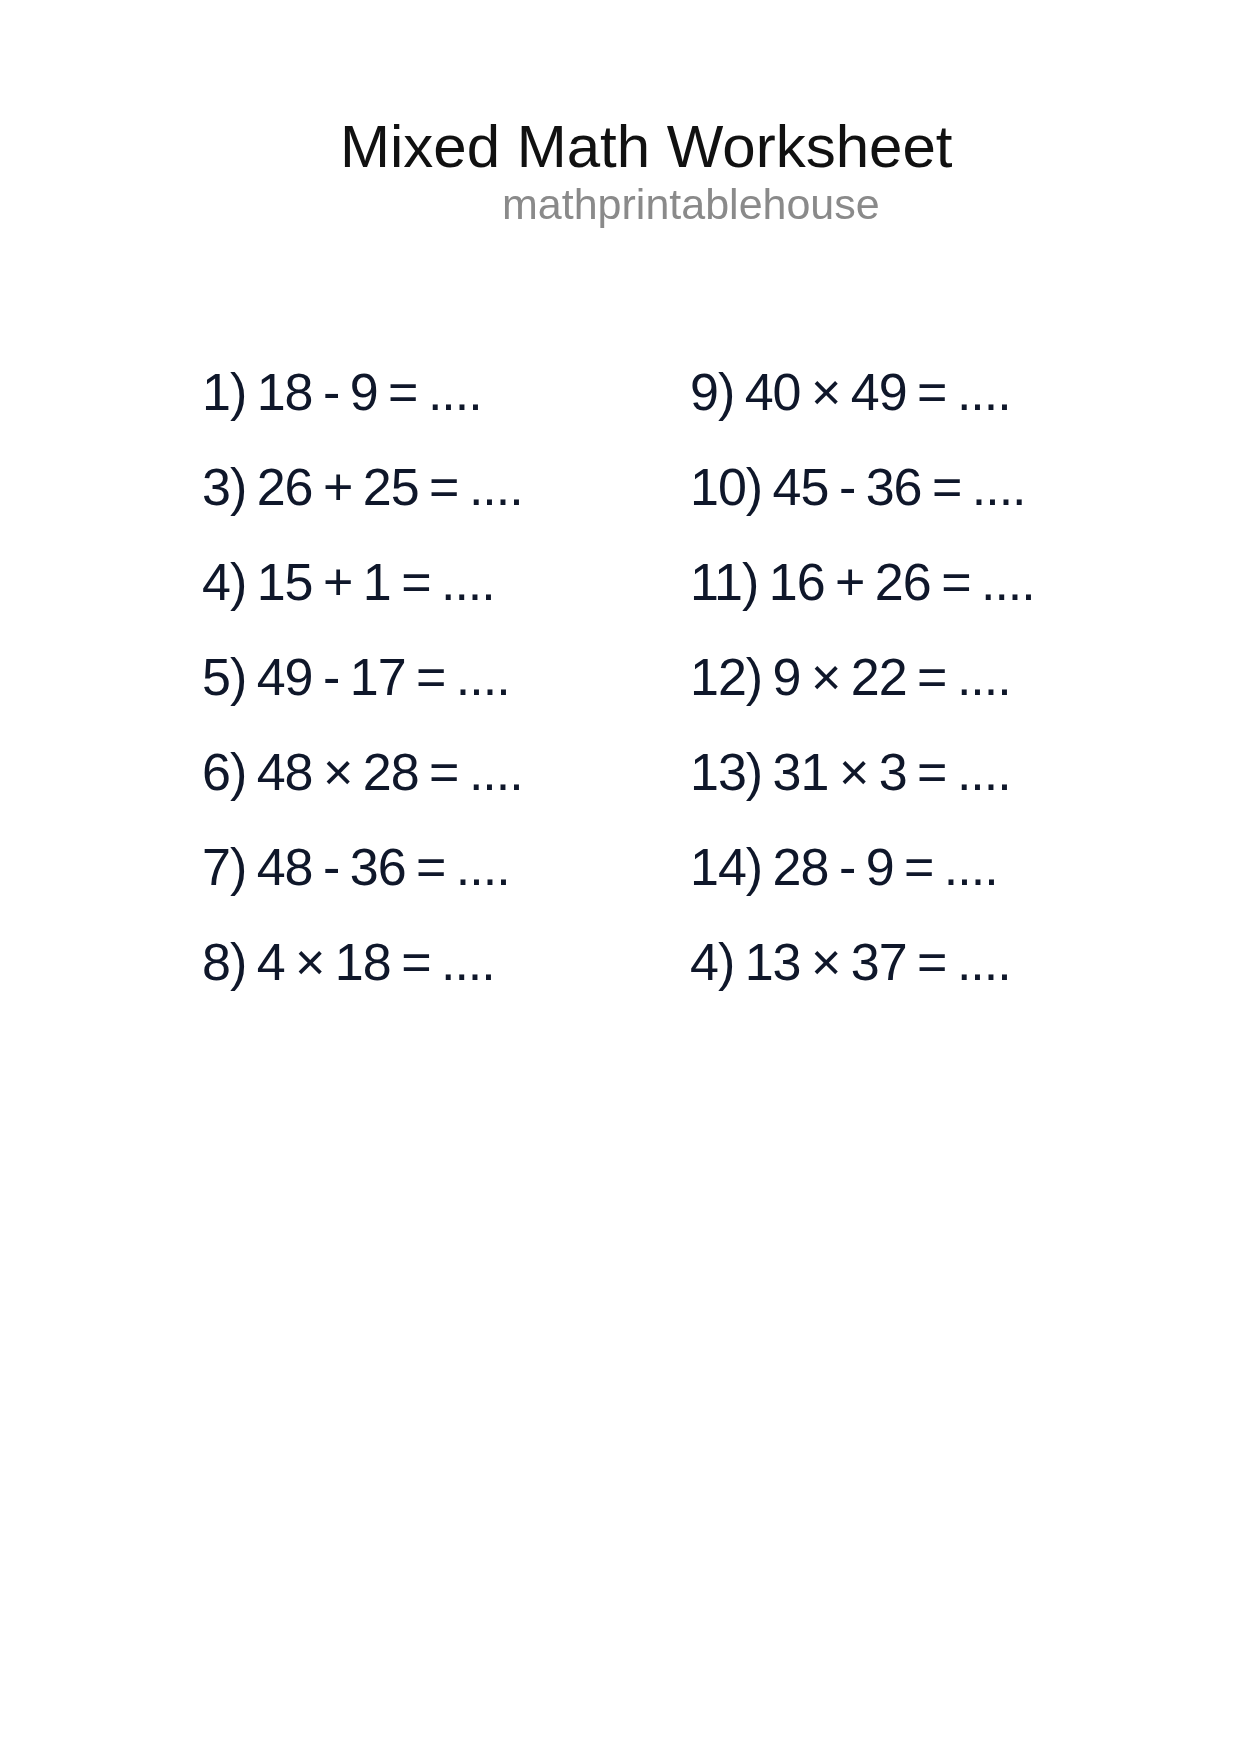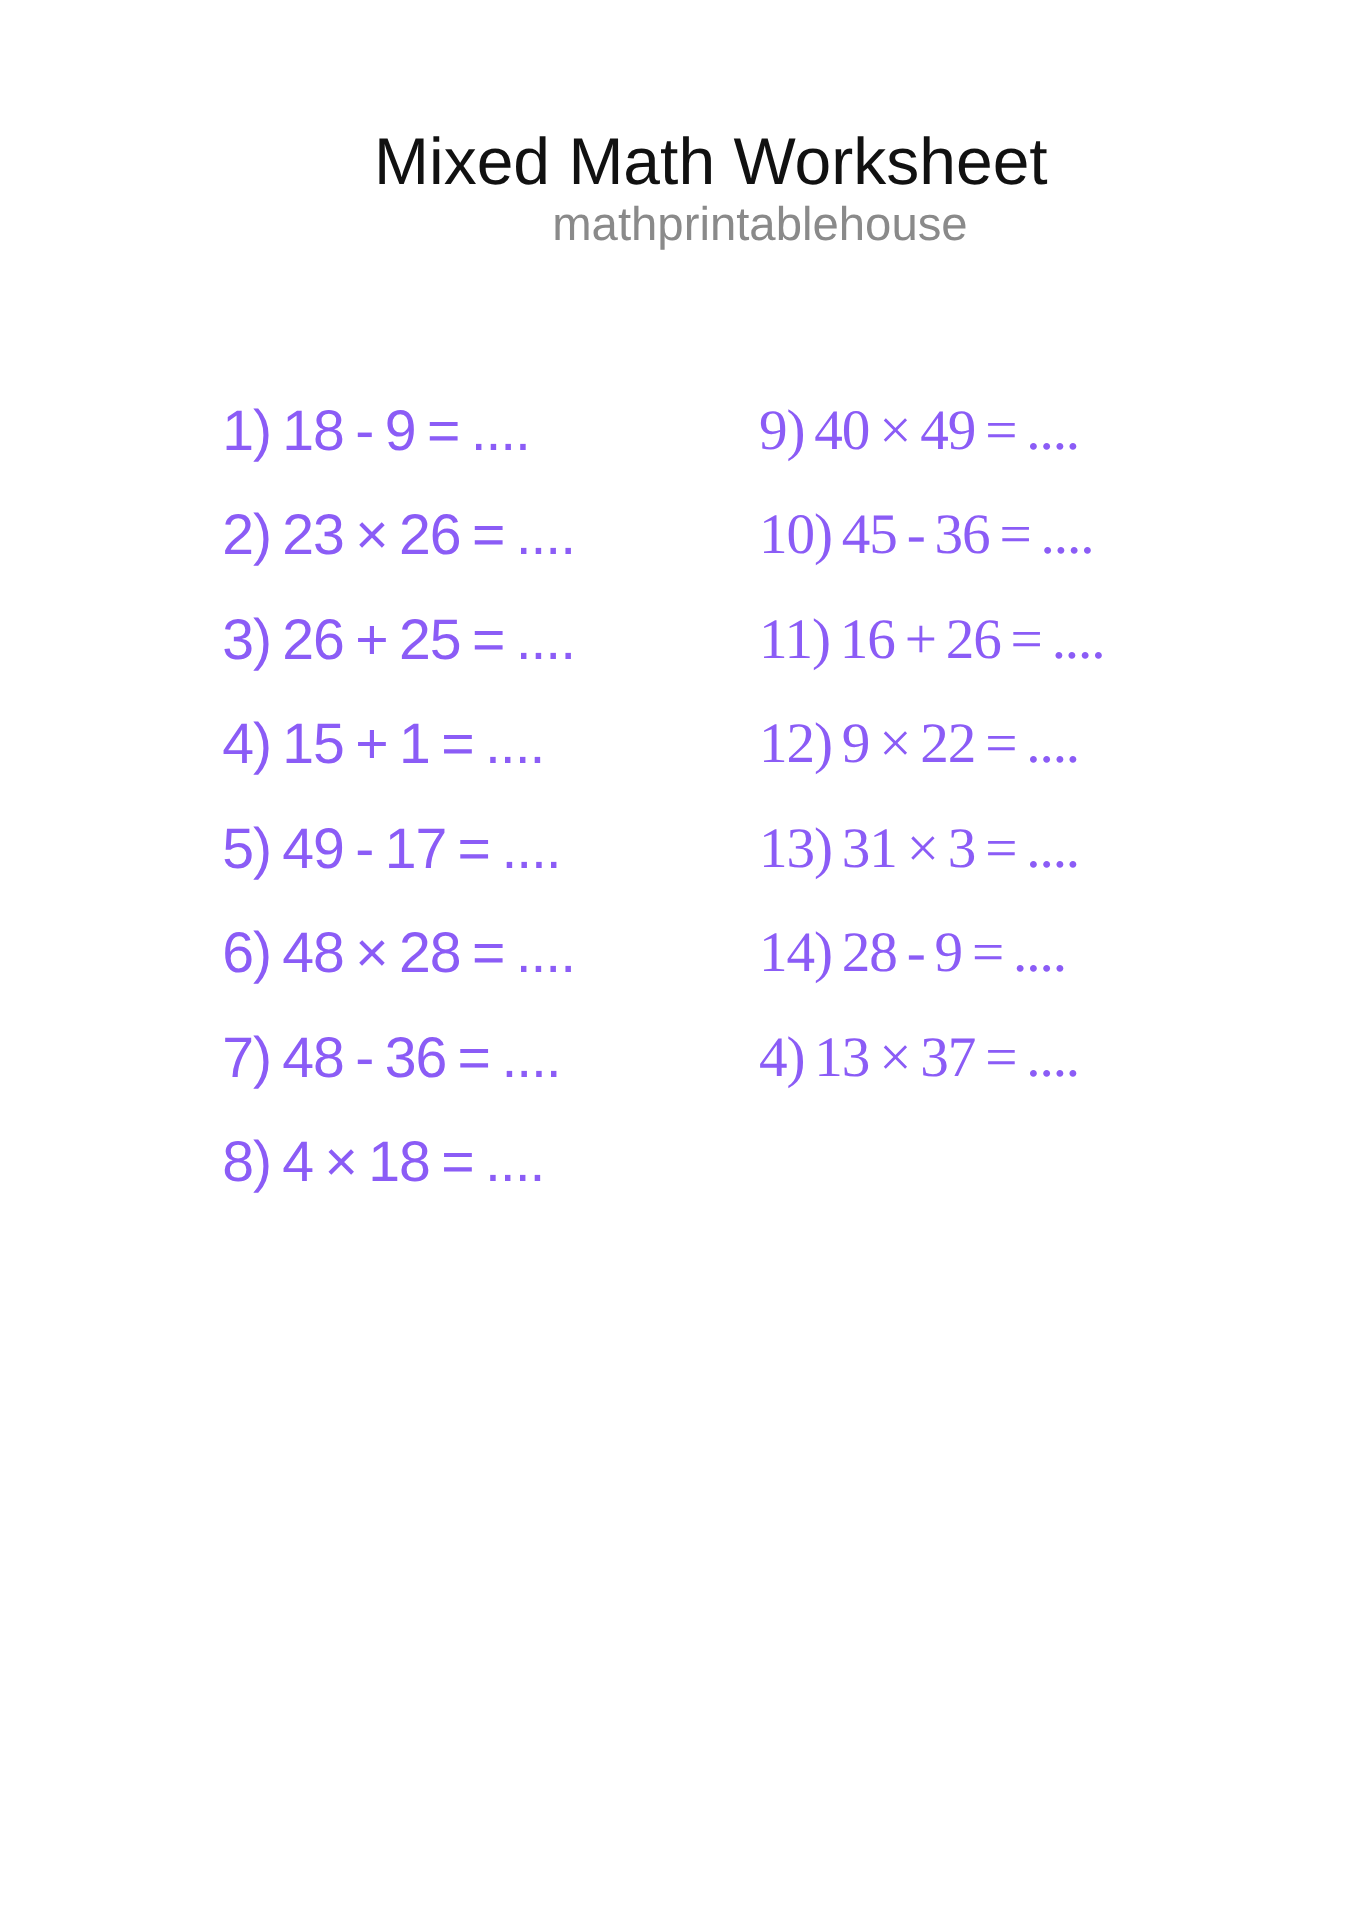--- a/index.html
+++ b/index.html
@@ -43,45 +43,44 @@
     top: 348px;
     display: flex;
     flex-direction: row;
   }
   .col {
     display: flex;
     flex-direction: column;
     gap: 43px;
   }
   .col-left { width: 488px; }
-  .col-right { width: auto; font-family: Liberation Serif, serif; }
+  .col-right { width: auto; }
   .problem {
     font-size: 52px;
     line-height: 52px;
     font-weight: 400;
-    color: #8b5cf6;
+    color: #0f172a;
     letter-spacing: -1px;
     word-spacing: -3px;
     white-space: nowrap;
   }
 </style>
 </head>
 <body>
 
 <div class="page">
 
   <div class="title">Mixed Math Worksheet</div>
 
   <div class="subtitle">mathprintablehouse</div>
 
   <div class="problems">
 
     <div class="col col-left">
       <div class="problem">1) 18 - 9 = ....</div>
-      <div class="problem">2) 23 × 26 = ....</div>
       <div class="problem">3) 26 + 25 = ....</div>
       <div class="problem">4) 15 + 1 = ....</div>
       <div class="problem">5) 49 - 17 = ....</div>
       <div class="problem">6) 48 × 28 = ....</div>
       <div class="problem">7) 48 - 36 = ....</div>
       <div class="problem">8) 4 × 18 = ....</div>
     </div>
 
     <div class="col col-right">
       <div class="problem">9) 40 × 49 = ....</div>

